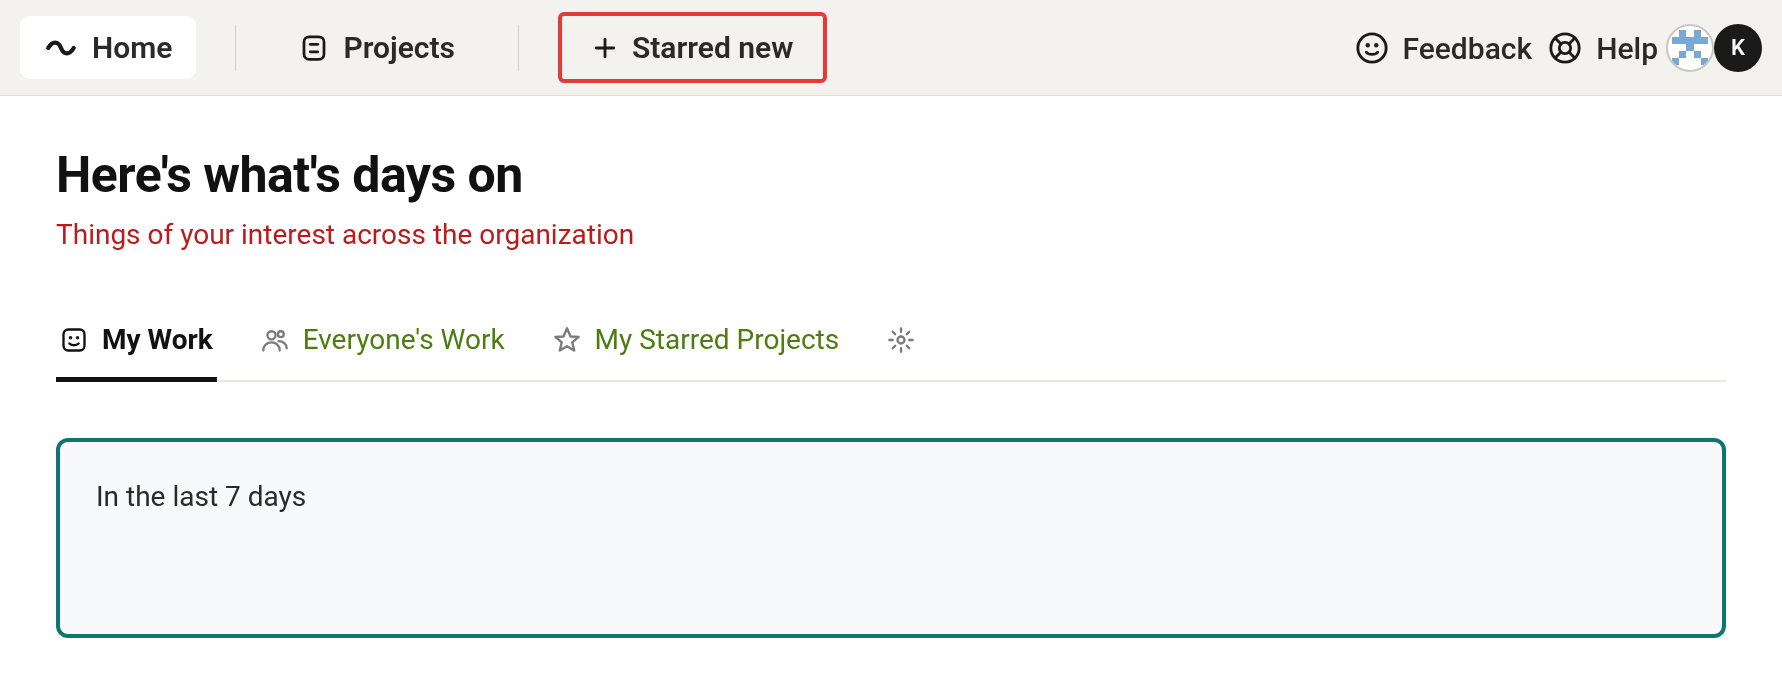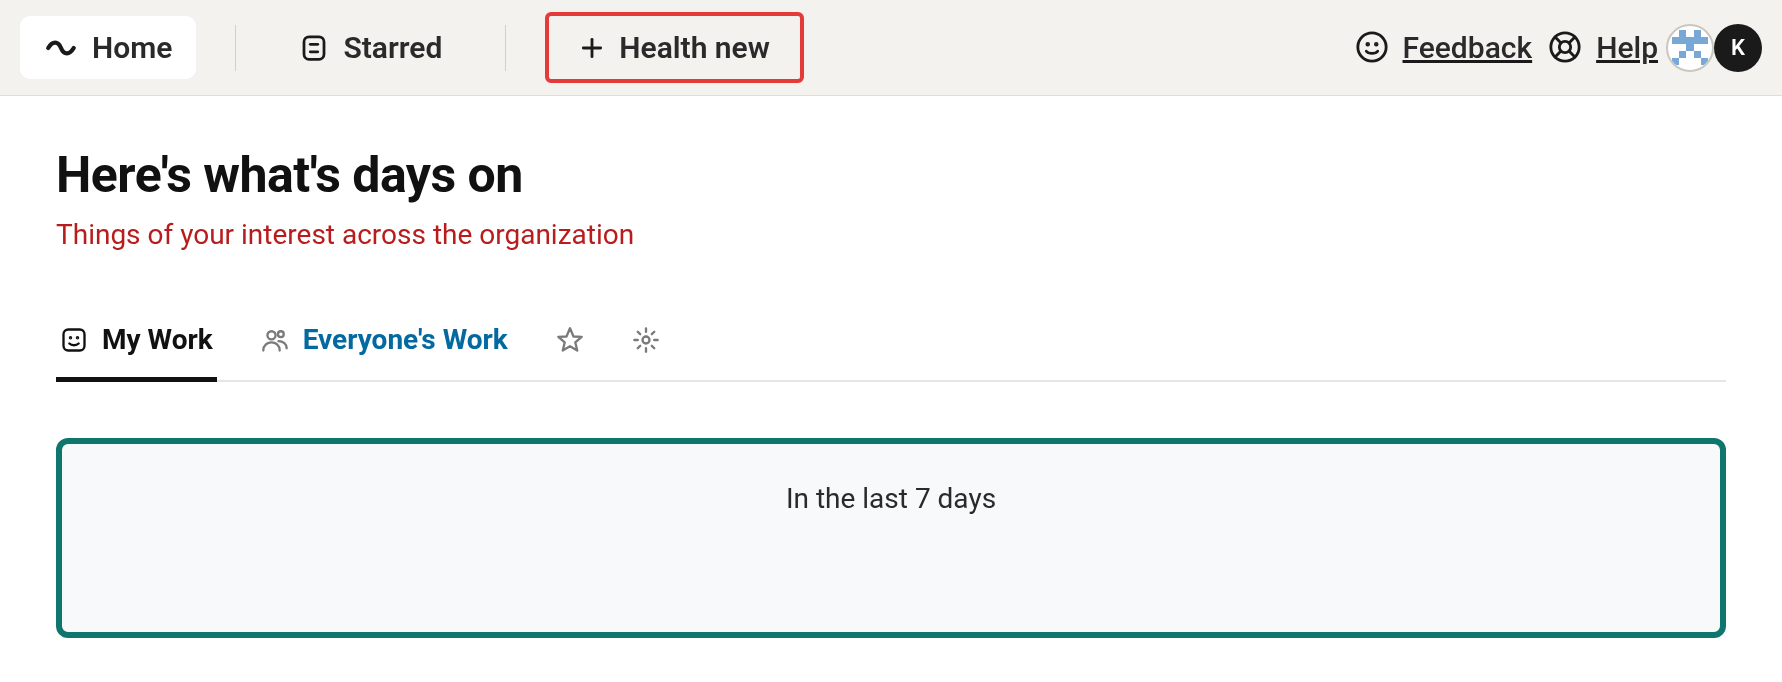--- a/index.html
+++ b/index.html
@@ -24,22 +24,21 @@
       height: 96px;
     }
     .topbar-left {
       display: flex;
       align-items: center;
       gap: 17px;
       justify-content: flex-end;
     }
     .topbar-right {
       display: flex;
-      align-items: flex-start;
-      text-decoration: underline;
+      align-items: flex-end;
     }
     .nav-button {
       display: inline-flex;
       align-items: center;
       gap: 14px;
       font-size: 30px;
       font-weight: 600;
       color: #2a2a2a;
       padding: 14px 24px;
       border-radius: 10px;
@@ -118,22 +117,22 @@
       gap: 40px;
       margin-top: 60px;
       border-bottom: 2px solid #e7e6e2;
     }
     .tab {
       display: inline-flex;
       align-items: center;
       gap: 14px;
       padding: 12px 4px 24px 4px;
       font-size: 28px;
-      font-weight: 700;
-      color: #0369a1;
+      font-weight: 400;
+      color: #4d7c0f;
       cursor: pointer;
       position: relative;
     }
     .tab.active {
       color: #111;
       font-weight: 700;
     }
     .tab.active::after {
       content: "";
       position: absolute;
@@ -144,25 +143,24 @@
       background: #111;
     }
     .tab .icon svg {
       display: block;
     }
     .tab.active .icon svg { stroke:#111; }
     
     .panel {
       margin-top: 56px;
       background: #f8f9fa;
-      border: 6px solid #0f766e;
+      border: 4px solid #0f766e;
       border-radius: 12px;
       padding: 38px 36px;
       min-height: 200px;
-      text-align: center;
     }
     .panel-heading {
       font-size: 28px;
       color: #2a2a2a;
       font-weight: 400;
     }
     
     .pixel-avatar {
       display: grid;
       grid-template-columns: repeat(5, 1fr);
@@ -191,33 +189,33 @@
     <div class="nav-sep"></div>
 
     <div class="nav-button">
       <span class="icon">
         <svg width="30" height="30" viewBox="0 0 24 24" fill="none" stroke="#1a1a1a" stroke-width="2.2" stroke-linecap="round" stroke-linejoin="round">
           <rect x="4" y="3" width="16" height="18" rx="4"></rect>
           <line x1="9" y1="9" x2="15" y2="9"></line>
           <line x1="9" y1="15" x2="15" y2="15"></line>
         </svg>
       </span>
-      <span>Starred</span>
+      <span>Projects</span>
     </div>
 
     <div class="nav-sep"></div>
 
     <div class="nav-button highlighted">
       <span class="icon">
         <svg width="26" height="26" viewBox="0 0 24 24" fill="none" stroke="#1a1a1a" stroke-width="2.6" stroke-linecap="round">
           <line x1="12" y1="4" x2="12" y2="20"></line>
           <line x1="4" y1="12" x2="20" y2="12"></line>
         </svg>
       </span>
-      <span>Health new</span>
+      <span>Starred new</span>
     </div>
 
   </div>
 
   <div class="topbar-right">
 
     <div class="nav-button">
       <span class="icon">
         <svg width="34" height="34" viewBox="0 0 24 24" fill="none" stroke="#1a1a1a" stroke-width="2" stroke-linecap="round" stroke-linejoin="round">
           <circle cx="12" cy="12" r="10"></circle>
@@ -312,20 +310,21 @@
       </span>
       <span>Everyone's Work</span>
     </div>
 
     <div class="tab">
       <span class="icon">
         <svg width="28" height="28" viewBox="0 0 24 24" fill="none" stroke="#7a7a7a" stroke-width="2" stroke-linecap="round" stroke-linejoin="round">
           <polygon points="12 2 15 9 22 9.3 16.5 14 18.2 21 12 17.3 5.8 21 7.5 14 2 9.3 9 9"></polygon>
         </svg>
       </span>
+      <span>My Starred Projects</span>
     </div>
 
     <div class="tab">
       <span class="icon">
         <svg width="28" height="28" viewBox="0 0 24 24" fill="none" stroke="#7a7a7a" stroke-width="2" stroke-linecap="round" stroke-linejoin="round">
           <circle cx="12" cy="12" r="3"></circle>
           <path d="M12 2 L12 5 M12 19 L12 22 M4.9 4.9 L7 7 M17 17 L19.1 19.1 M2 12 L5 12 M19 12 L22 12 M4.9 19.1 L7 17 M17 7 L19.1 4.9"></path>
         </svg>
       </span>
     </div>

